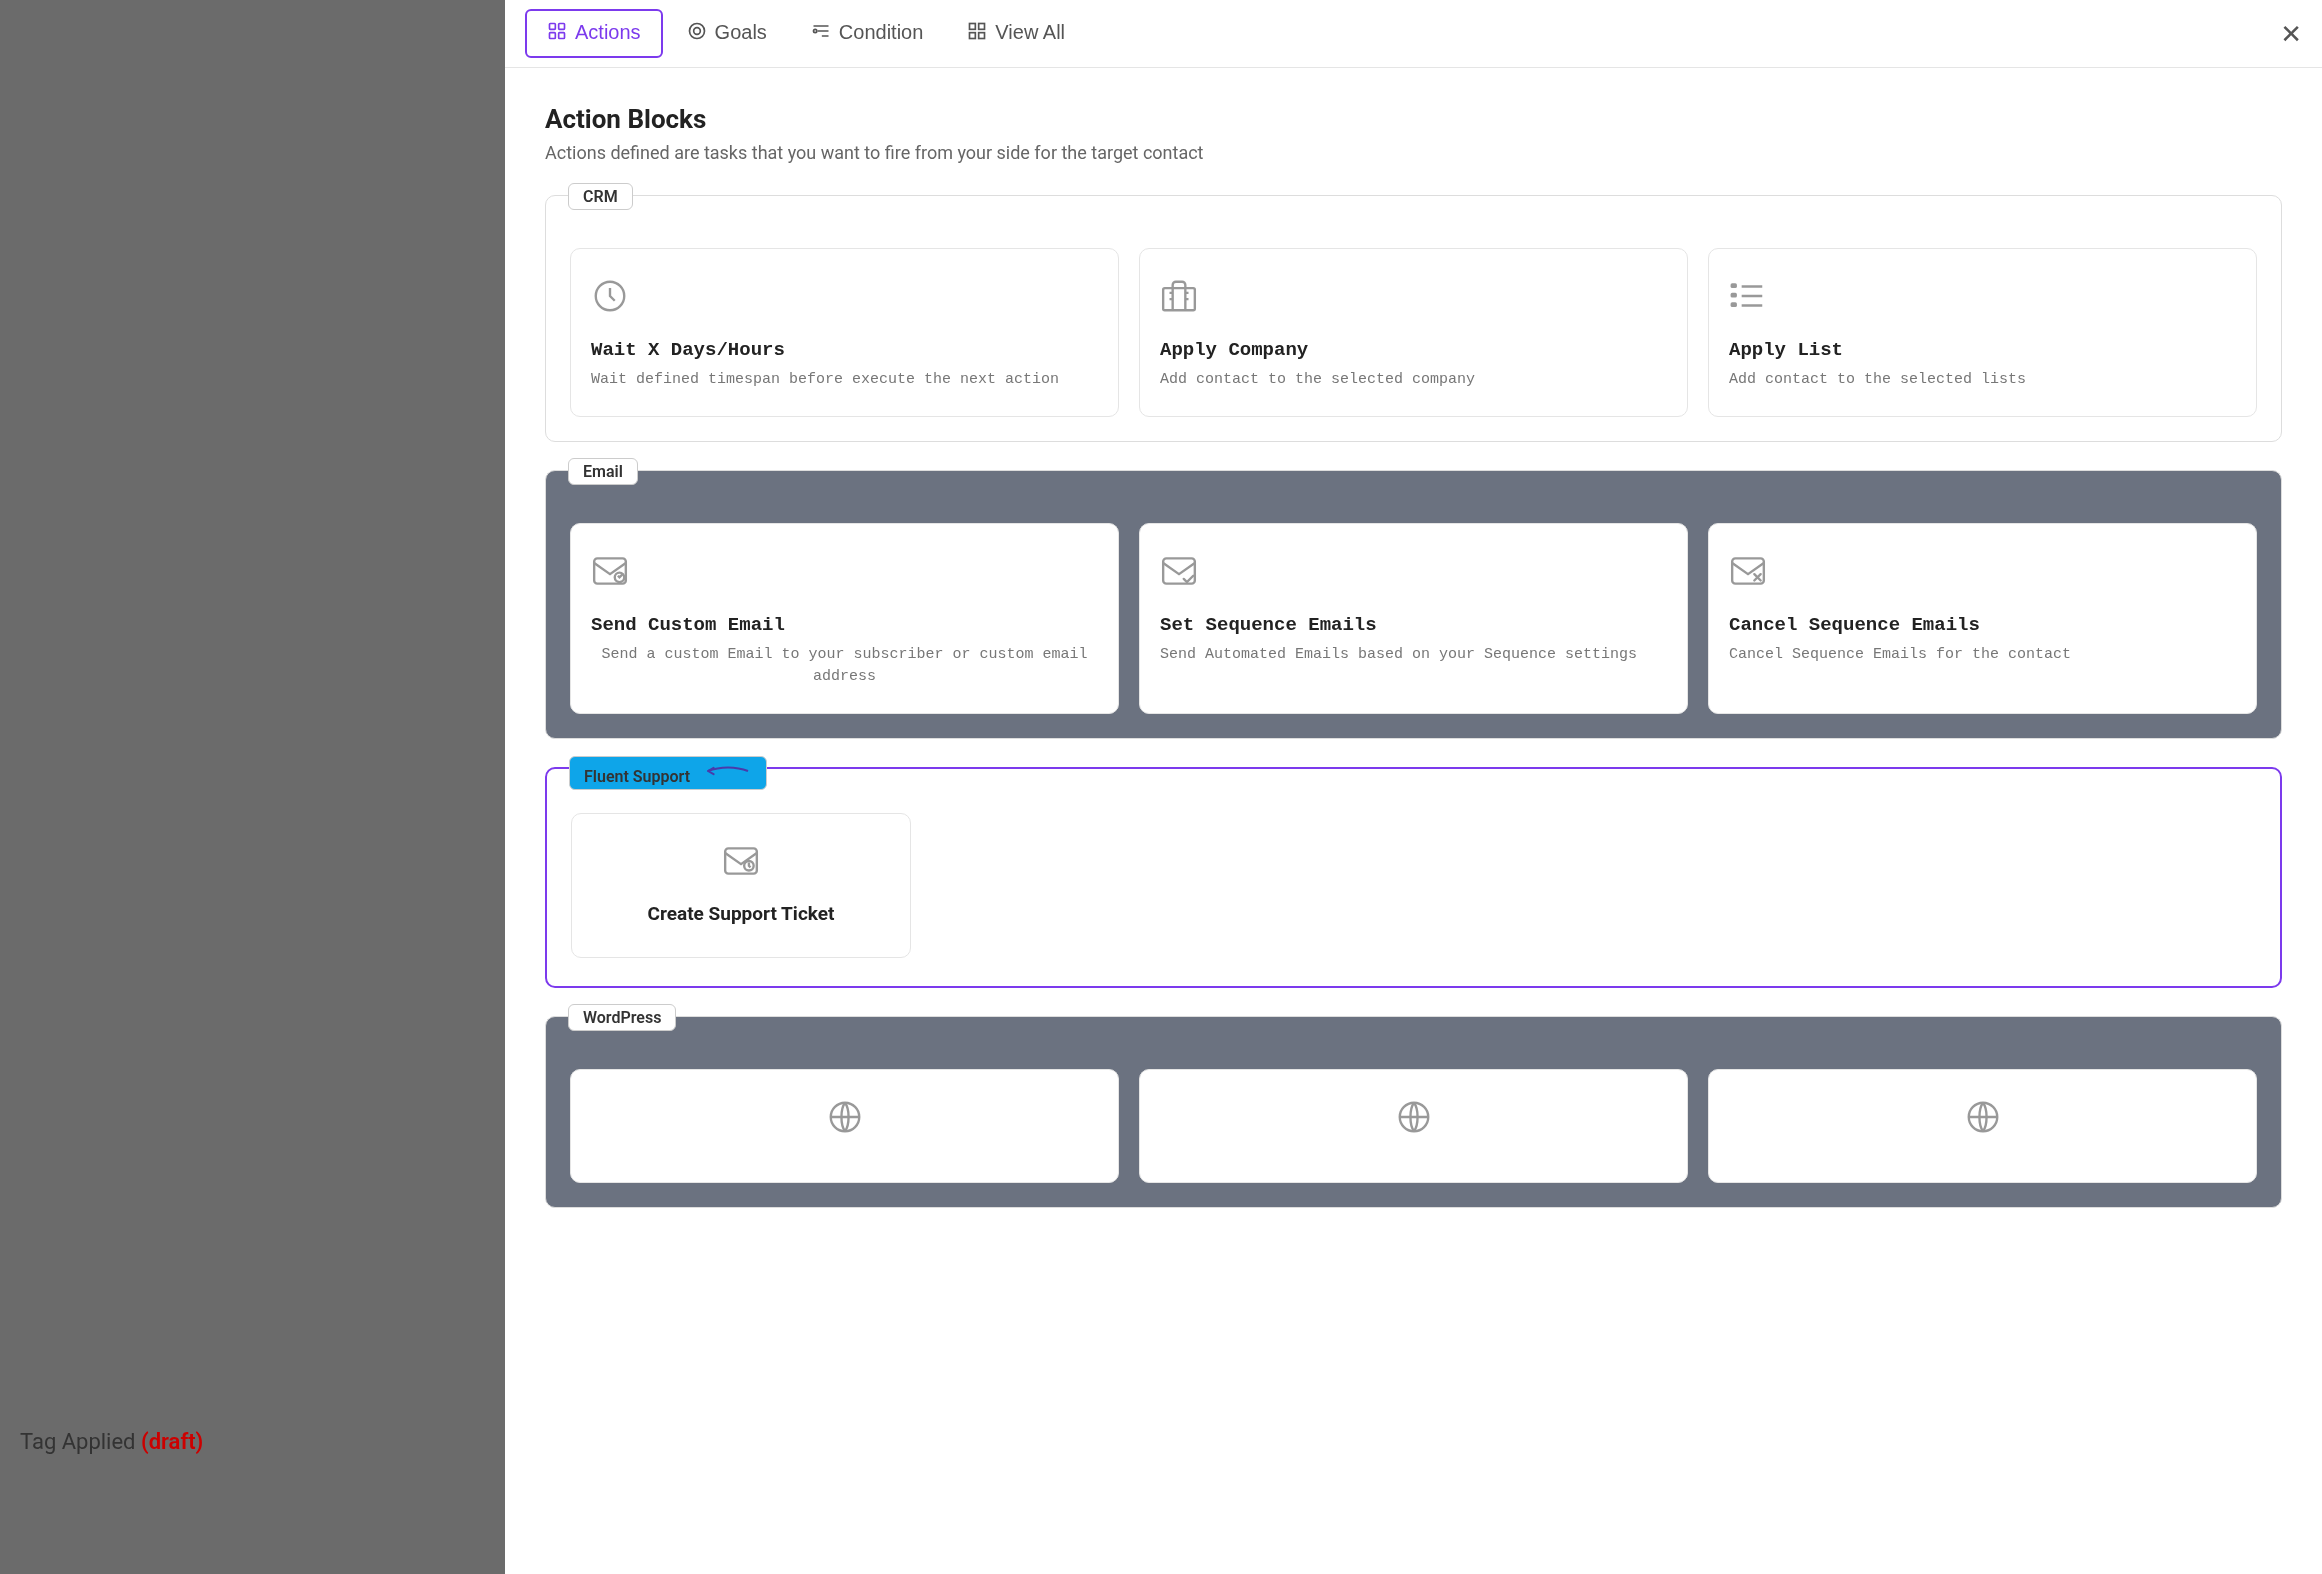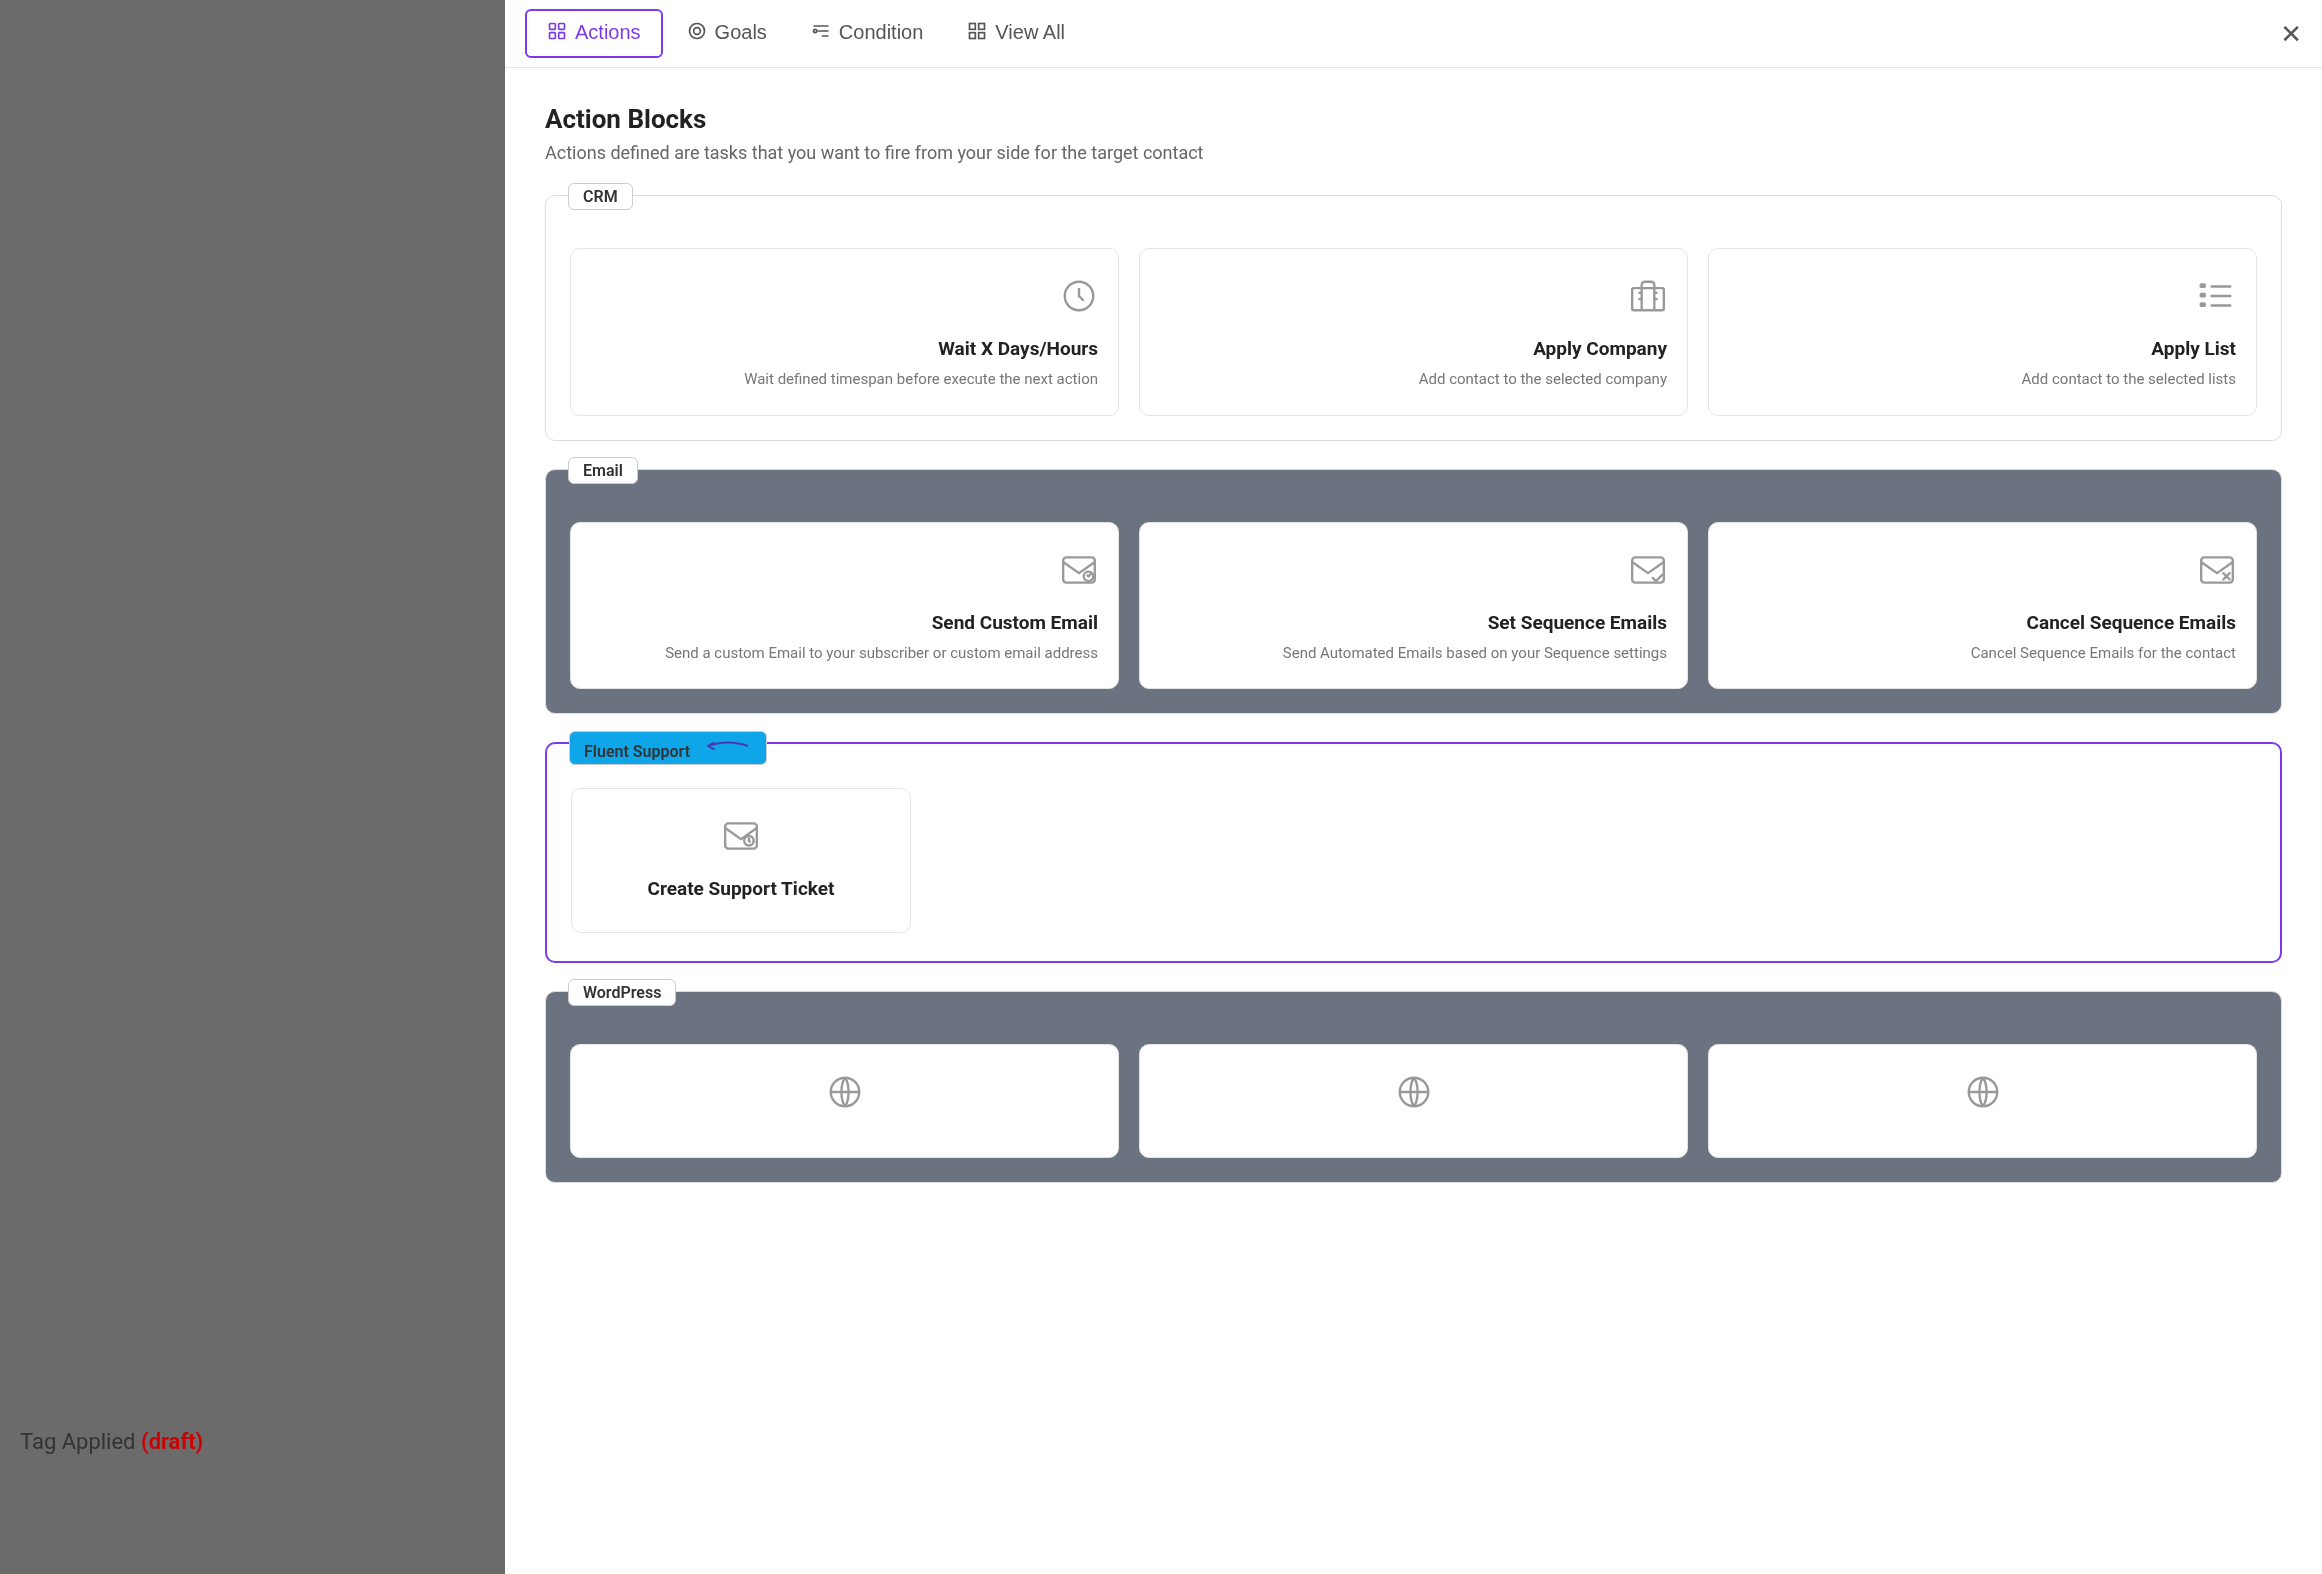--- a/index.html
+++ b/index.html
@@ -124,24 +124,25 @@
     }
 
     .card {
       flex: 1;
       background: #fff;
       border-radius: 10px;
       border: 1px solid #e5e5e5;
       padding: 28px 20px 24px;
       display: flex;
       flex-direction: column;
-      align-items: flex-end;
+      align-items: flex-start;
       text-align: center;
       cursor: pointer;
       min-width: 0;
+      font-family: Liberation Mono, monospace;
     }
 
     .card-icon {
       font-size: 32px;
       color: #888;
       margin-bottom: 14px;
     }
 
     .card-title {
       font-size: 19px;

